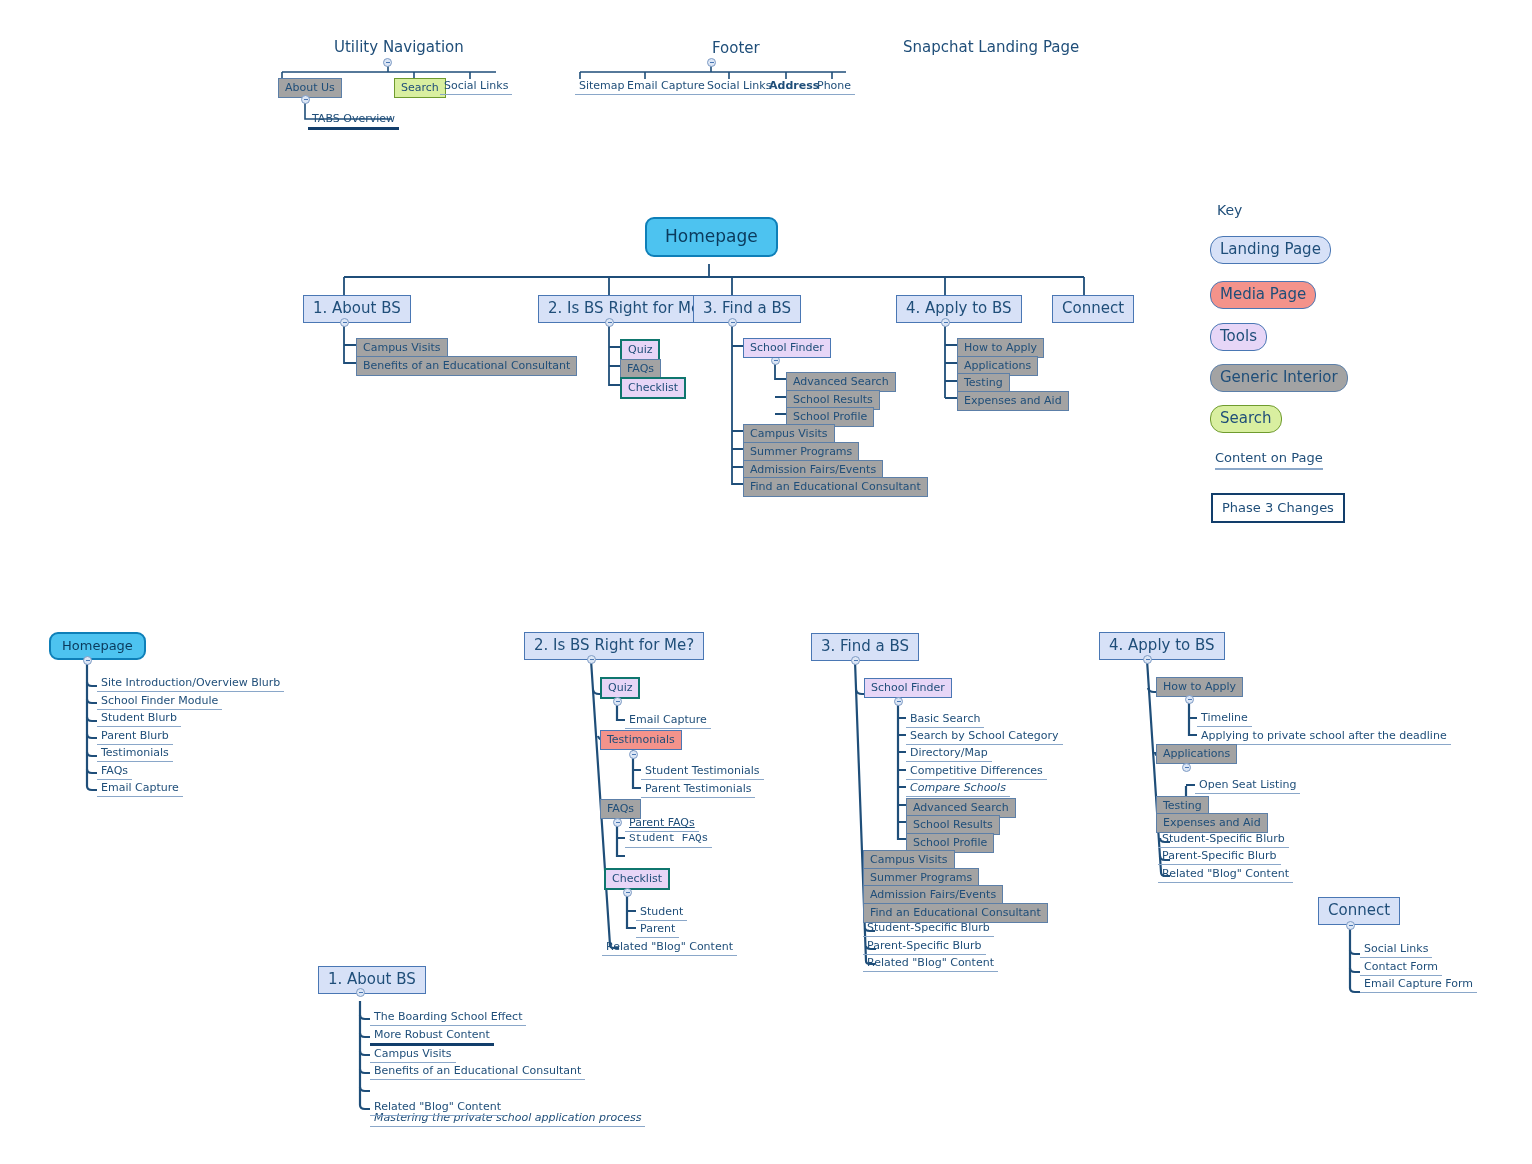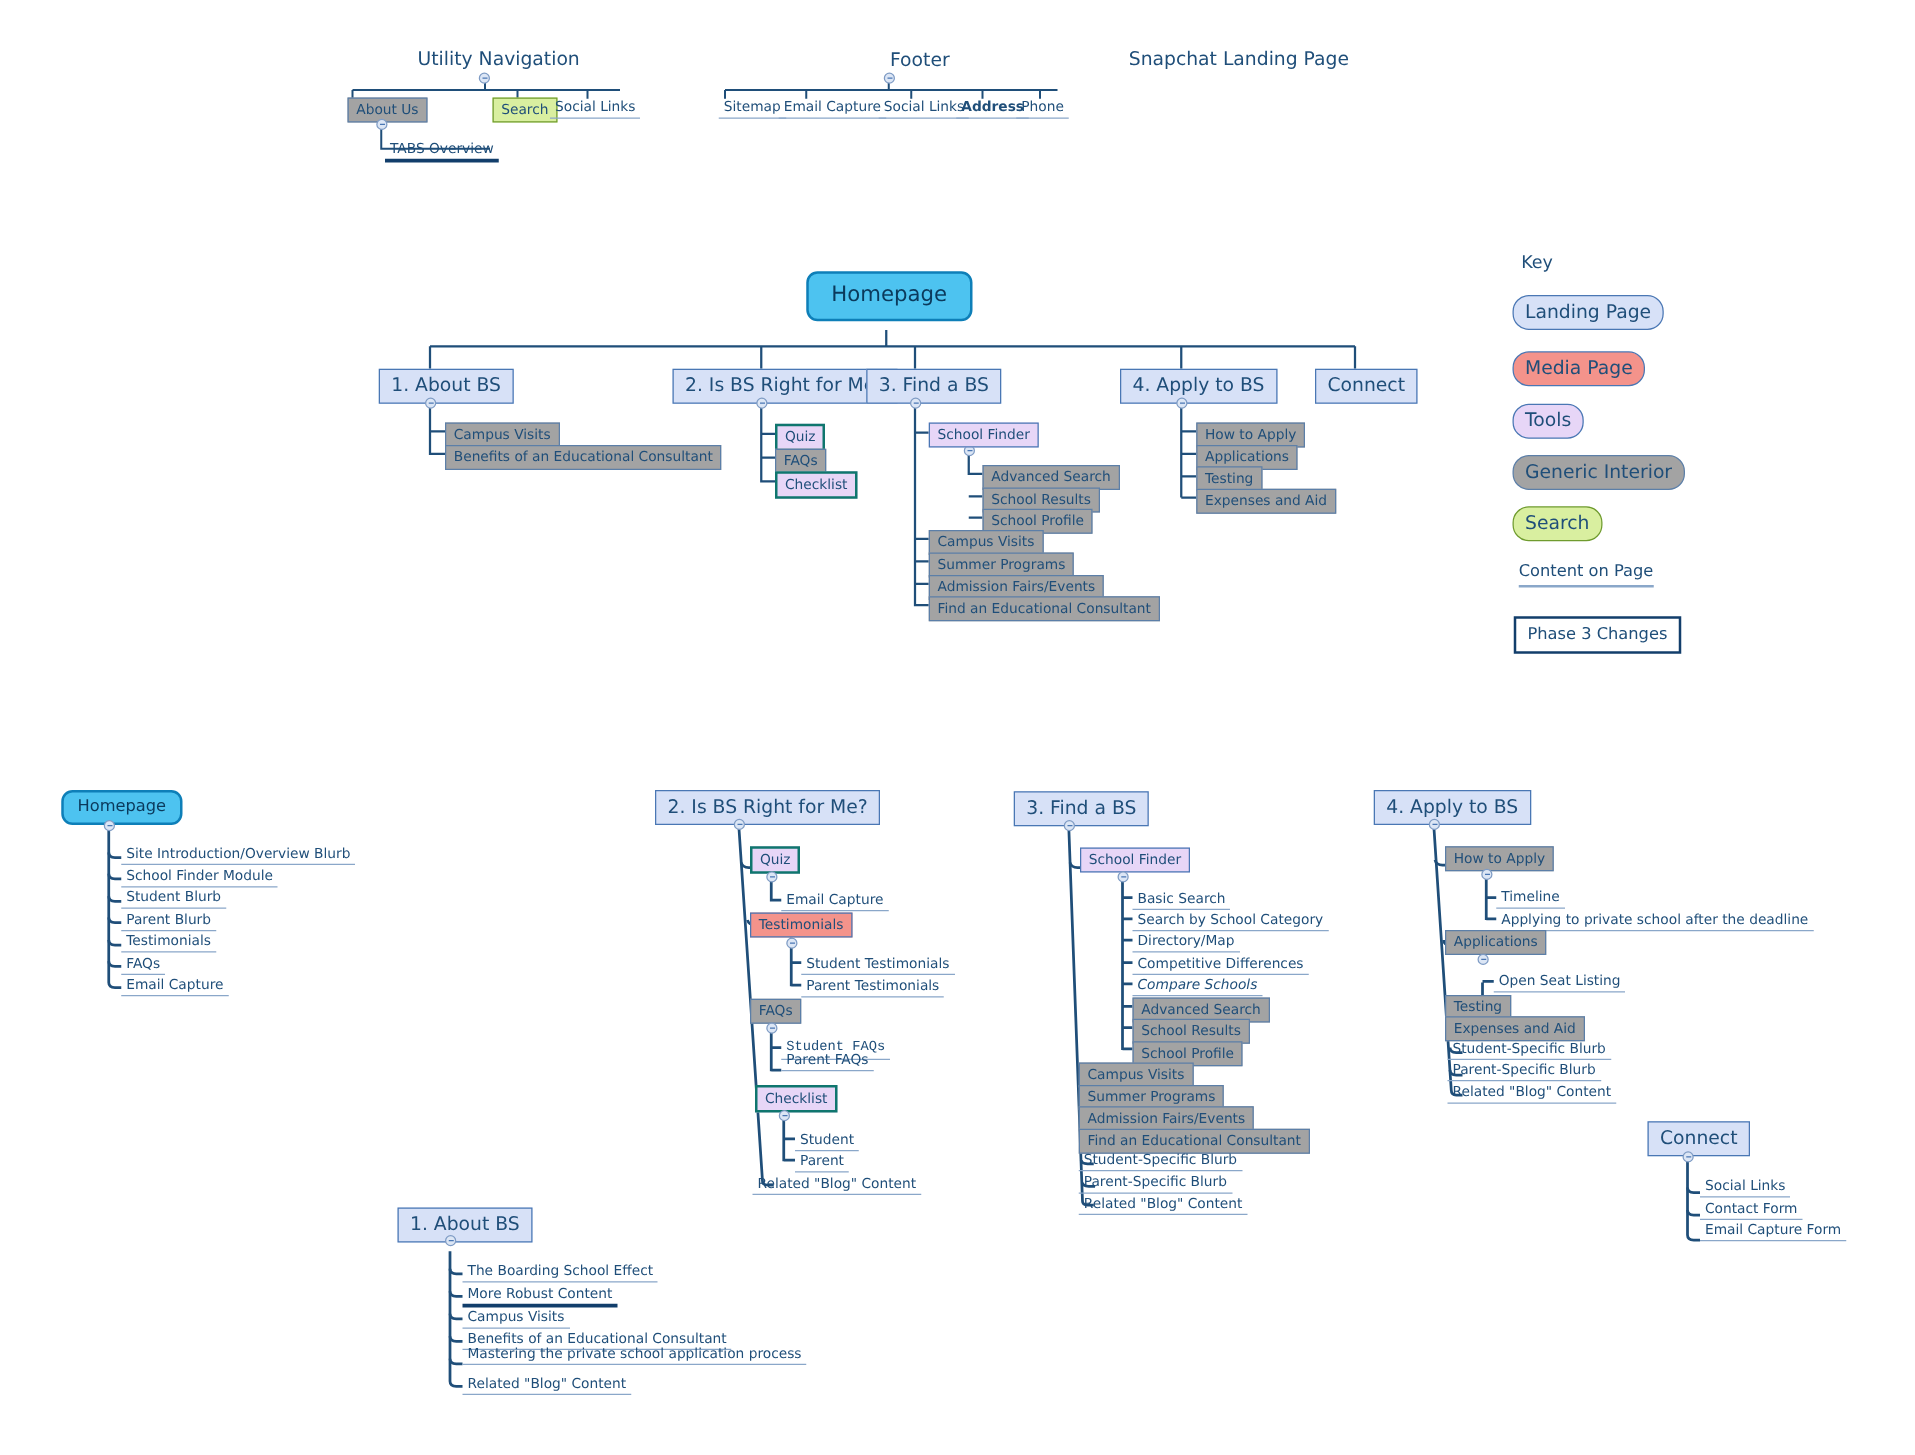--- a/index.html
+++ b/index.html
@@ -262,39 +262,39 @@
   <div class="cop" style="left:97px;top:746px;">Testimonials</div>
   <div class="cop" style="left:97px;top:764px;">FAQs</div>
   <div class="cop" style="left:97px;top:781px;">Email Capture</div>
 
   <div class="node landing big" style="left:318px;top:966px;">1. About BS</div>
   <div class="toggle" style="left:356px;top:988px;"></div>
   <div class="cop" style="left:370px;top:1010px;">The Boarding School Effect</div>
   <div class="cop phase3" style="left:370px;top:1028px;">More Robust Content</div>
   <div class="cop" style="left:370px;top:1047px;">Campus Visits</div>
   <div class="cop" style="left:370px;top:1064px;">Benefits of an Educational Consultant</div>
-  <div class="cop" style="left:370px;top:1076px;">Mastering the private school application process</div>
+  <div class="cop" style="left:370px;top:1111px;font-style:italic;">Mastering the private school application process</div>
   <div class="cop" style="left:370px;top:1100px;">Related "Blog" Content</div>
 
   <div class="node landing big" style="left:524px;top:632px;">2. Is BS Right for Me?</div>
   <div class="toggle" style="left:587px;top:655px;"></div>
 
   <div class="node tools phase3" style="left:600px;top:677px;">Quiz</div>
   <div class="toggle" style="left:613px;top:697px;"></div>
   <div class="cop" style="left:625px;top:713px;">Email Capture</div>
 
   <div class="node media" style="left:600px;top:730px;">Testimonials</div>
   <div class="toggle" style="left:629px;top:750px;"></div>
   <div class="cop" style="left:641px;top:764px;">Student Testimonials</div>
   <div class="cop" style="left:641px;top:782px;">Parent Testimonials</div>
 
   <div class="node generic" style="left:600px;top:799px;">FAQs</div>
   <div class="toggle" style="left:613px;top:818px;"></div>
   <div class="cop" style="left:625px;top:832px;font-family:Liberation Mono, monospace;">Student FAQs</div>
-  <div class="cop" style="left:625px;top:841px;">Parent FAQs</div>
+  <div class="cop" style="left:625px;top:816px;text-decoration:underline;">Parent FAQs</div>
 
   <div class="node tools phase3" style="left:604px;top:868px;">Checklist</div>
   <div class="toggle" style="left:623px;top:888px;"></div>
   <div class="cop" style="left:636px;top:905px;">Student</div>
   <div class="cop" style="left:636px;top:922px;">Parent</div>
 
   <div class="cop" style="left:602px;top:940px;">Related "Blog" Content</div>
 
   <div class="node landing big" style="left:811px;top:633px;">3. Find a BS</div>
   <div class="toggle" style="left:851px;top:656px;"></div>

